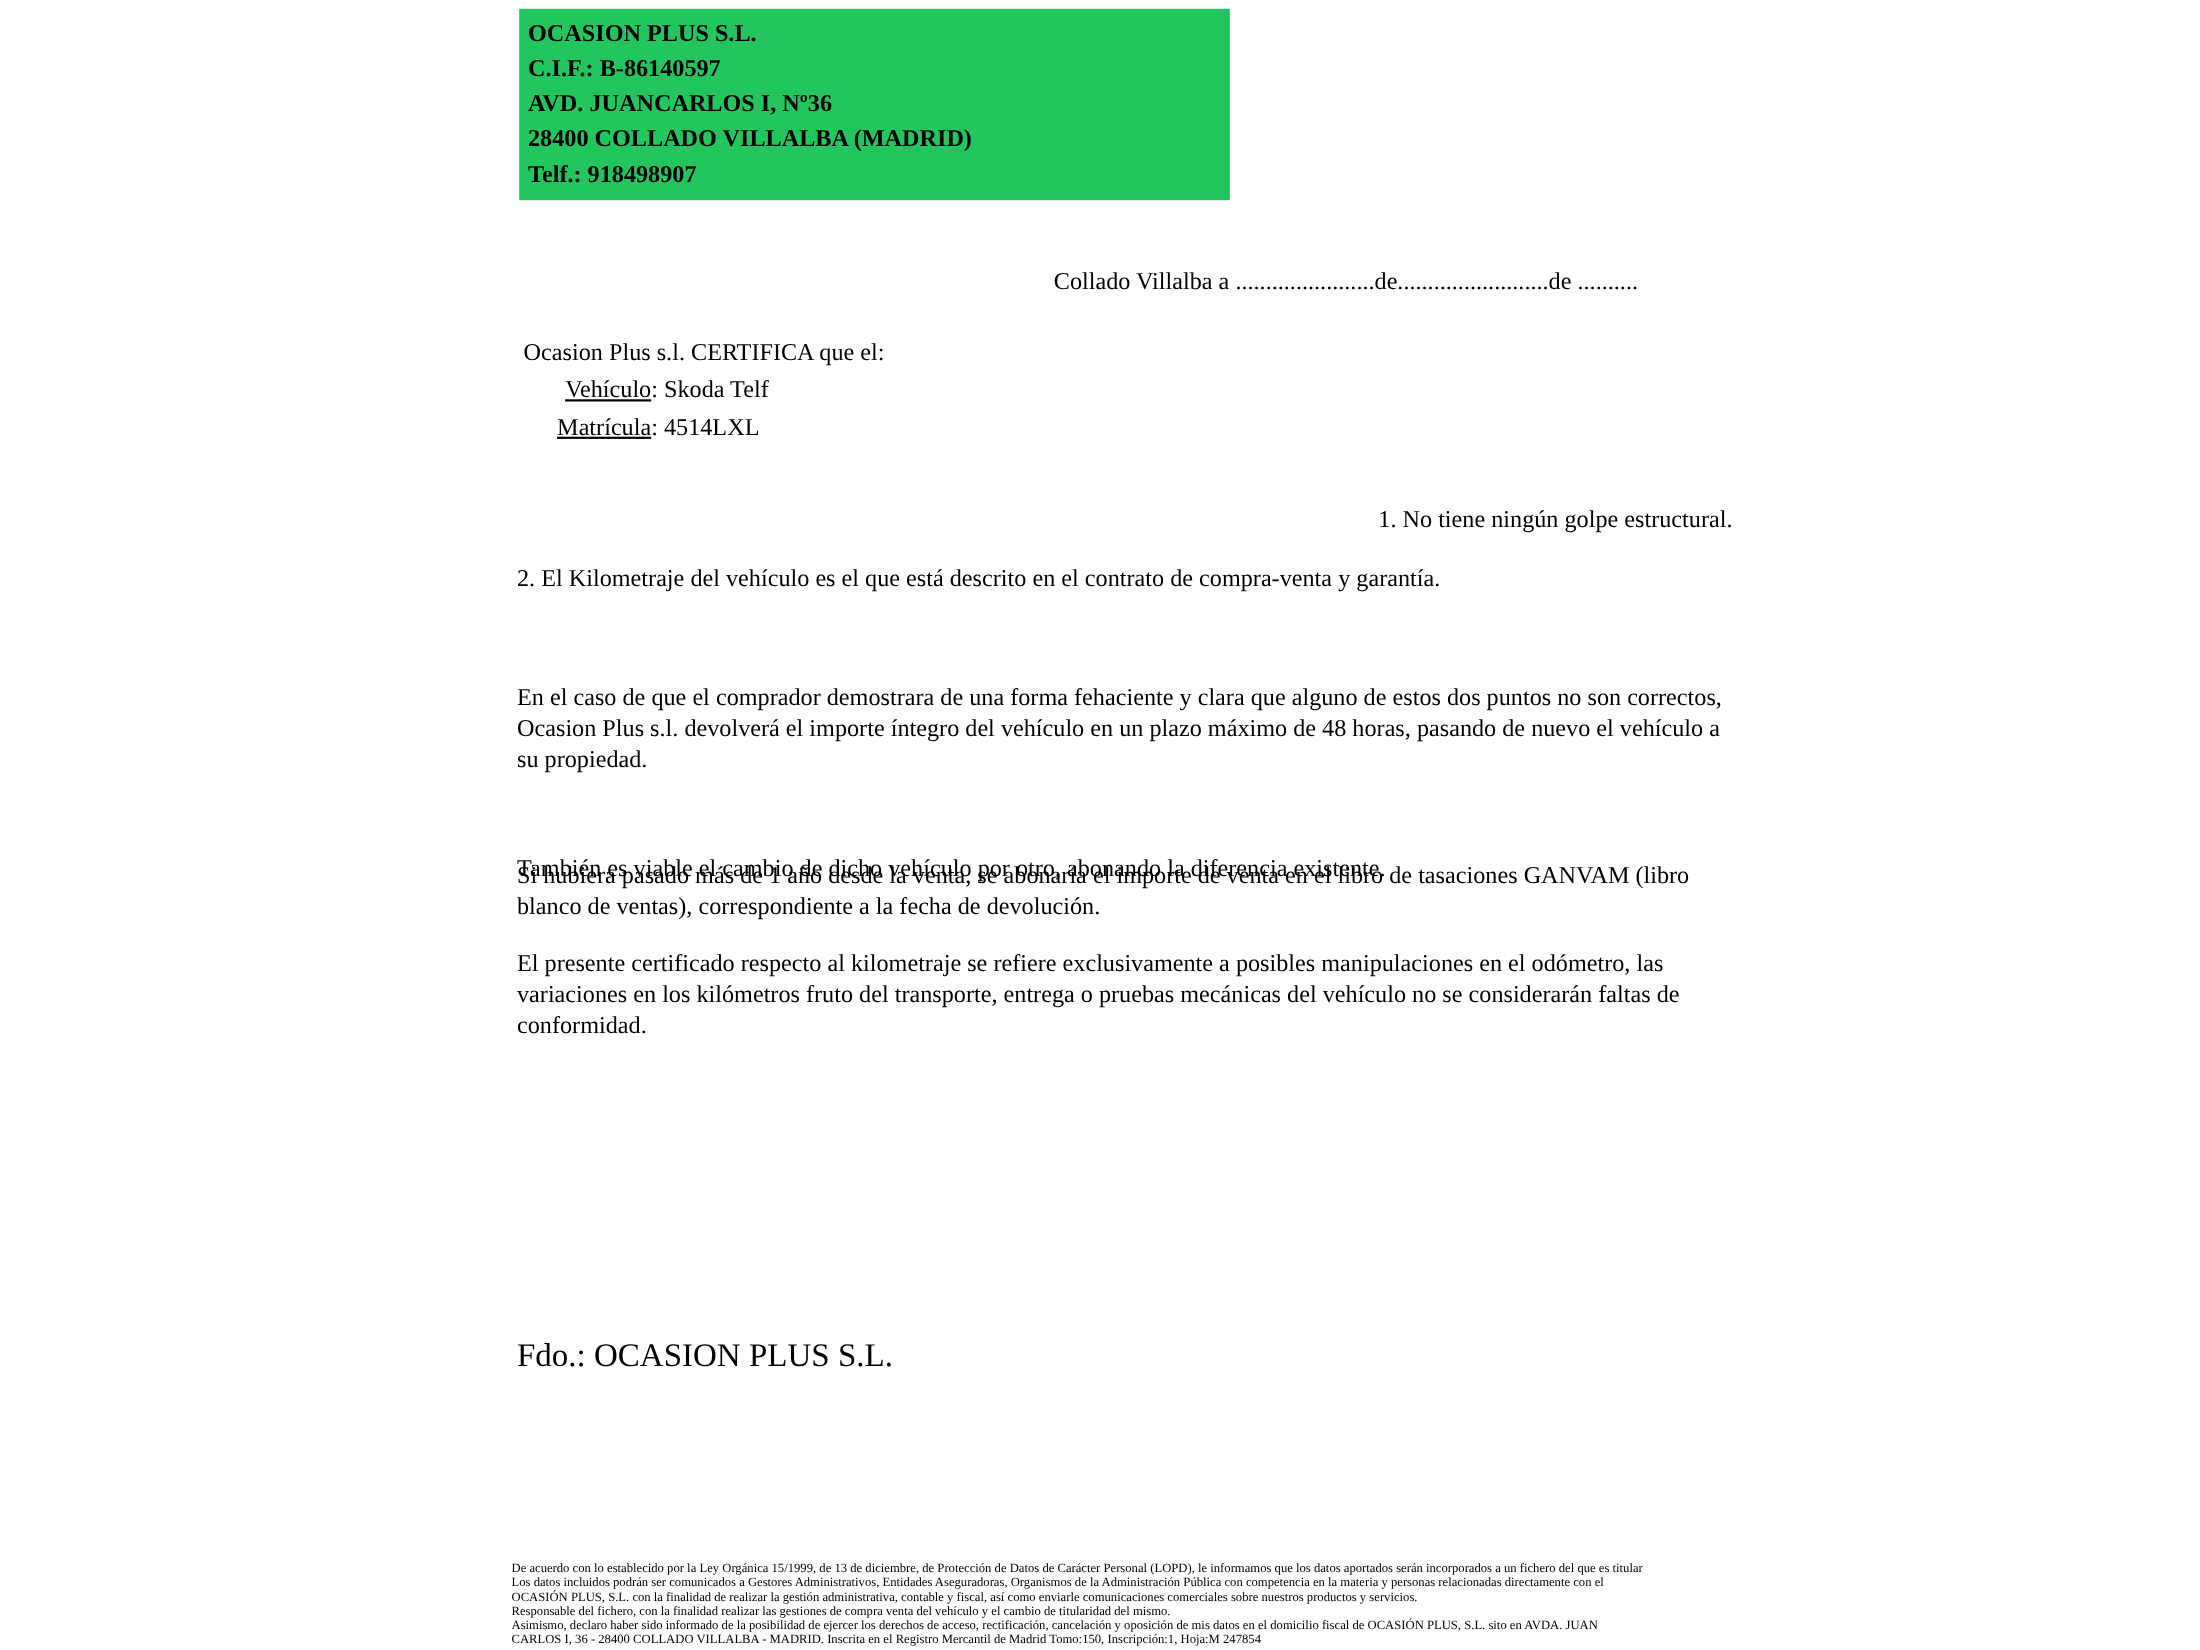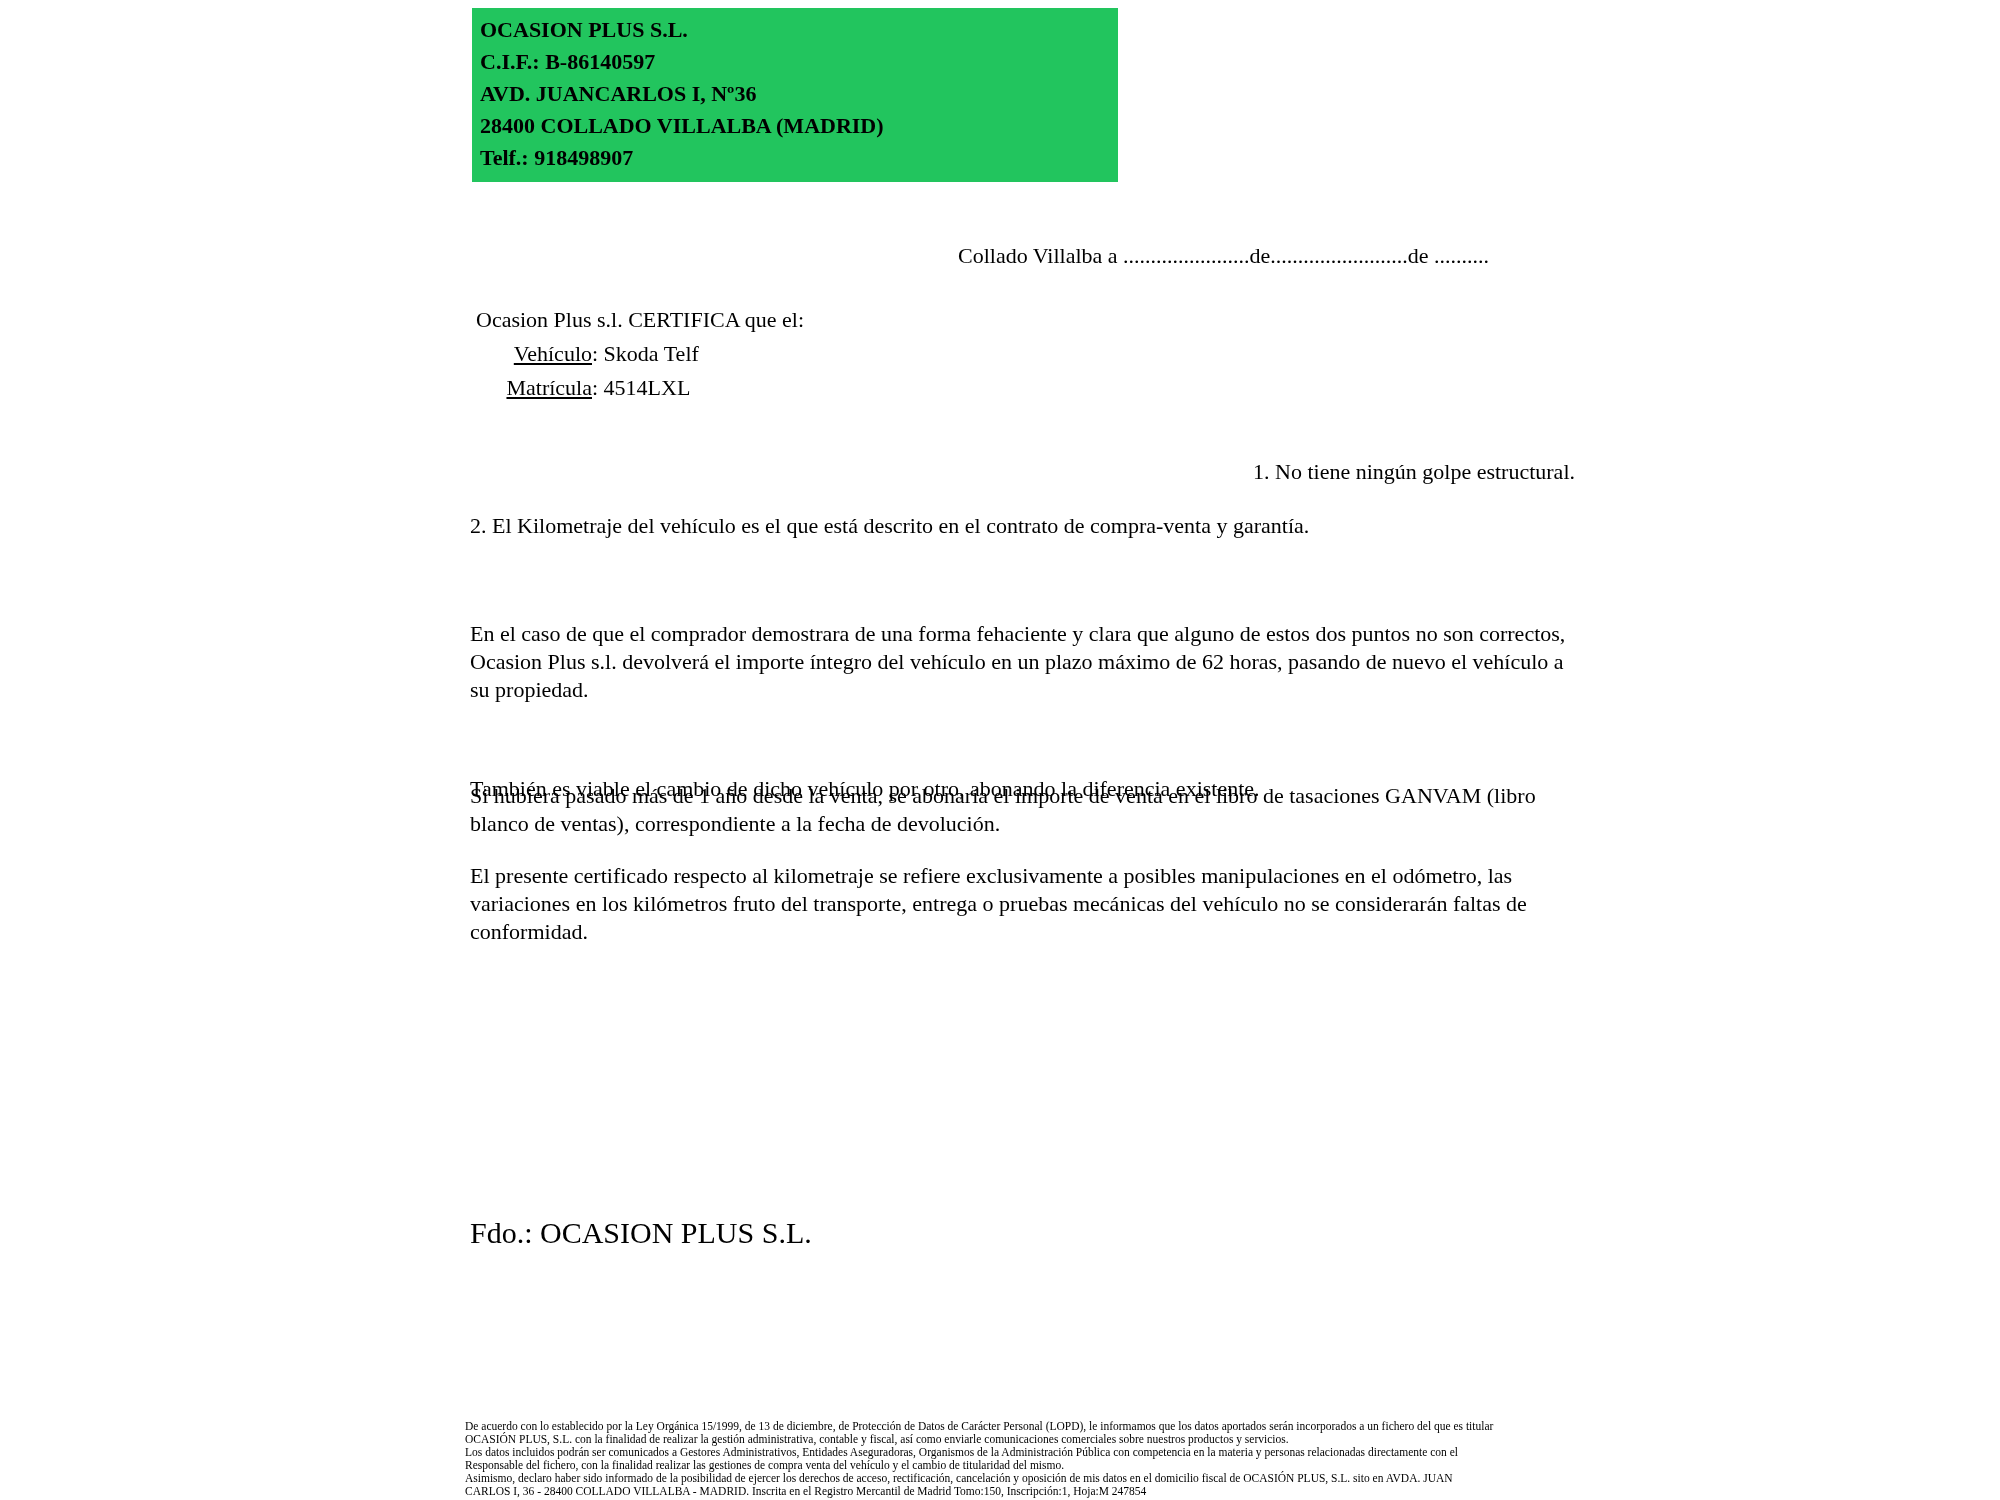--- a/index.html
+++ b/index.html
@@ -99,29 +99,29 @@
     </div>
     <div class="kv-row">
       <span class="kv-label"><span class="u">Matrícula</span></span>
       <span>: 4514LXL</span>
     </div>
   </div>
 
   <div class="body-text pt-1">1. No tiene ningún golpe estructural.</div>
   <div class="body-text pt-2">2. El Kilometraje del vehículo es el que está descrito en el contrato de compra-venta y garantía.</div>
 
-  <div class="body-text pg-1">En el caso de que el comprador demostrara de una forma fehaciente y clara que alguno de estos dos puntos no son correctos, Ocasion Plus s.l. devolverá el importe íntegro del vehículo en un plazo máximo de 62 horas, pasando de nuevo el vehículo a su propiedad.</div>
+  <div class="body-text pg-1">En el caso de que el comprador demostrara de una forma fehaciente y clara que alguno de estos dos puntos no son correctos, Ocasion Plus s.l. devolverá el importe íntegro del vehículo en un plazo máximo de 48 horas, pasando de nuevo el vehículo a su propiedad.</div>
   <div class="body-text pg-2">También es viable el cambio de dicho vehículo por otro, abonando la diferencia existente.</div>
   <div class="body-text pg-3">Si hubiera pasado más de 1 año desde la venta, se abonaría el importe de venta en el libro de tasaciones GANVAM (libro blanco de ventas), correspondiente a la fecha de devolución.</div>
   <div class="body-text pg-4">El presente certificado respecto al kilometraje se refiere exclusivamente a posibles manipulaciones en el odómetro, las variaciones en los kilómetros fruto del transporte, entrega o pruebas mecánicas del vehículo no se considerarán faltas de conformidad.</div>
 
   <div class="signature">Fdo.: OCASION PLUS S.L.</div>
 
   <div class="legal">
     <div>De acuerdo con lo establecido por la Ley Orgánica 15/1999, de 13 de diciembre, de Protección de Datos de Carácter Personal (LOPD), le informamos que los datos aportados serán incorporados a un fichero del que es titular</div>
+    <div>Los datos incluidos podrán ser comunicados a Gestores Administrativos, Entidades Aseguradoras, Organismos de la Administración Pública con competencia en la materia y personas relacionadas directamente con el</div>
     <div>OCASIÓN PLUS, S.L. con la finalidad de realizar la gestión administrativa, contable y fiscal, así como enviarle comunicaciones comerciales sobre nuestros productos y servicios.</div>
-    <div>Los datos incluidos podrán ser comunicados a Gestores Administrativos, Entidades Aseguradoras, Organismos de la Administración Pública con competencia en la materia y personas relacionadas directamente con el</div>
     <div>Responsable del fichero, con la finalidad realizar las gestiones de compra venta del vehículo y el cambio de titularidad del mismo.</div>
     <div>Asimismo, declaro haber sido informado de la posibilidad de ejercer los derechos de acceso, rectificación, cancelación y oposición de mis datos en el domicilio fiscal de OCASIÓN PLUS, S.L. sito en AVDA. JUAN</div>
     <div>CARLOS I, 36 - 28400 COLLADO VILLALBA - MADRID. Inscrita en el Registro Mercantil de Madrid Tomo:150, Inscripción:1, Hoja:M 247854</div>
   </div>
 
 </div>
 
 </body></html>

